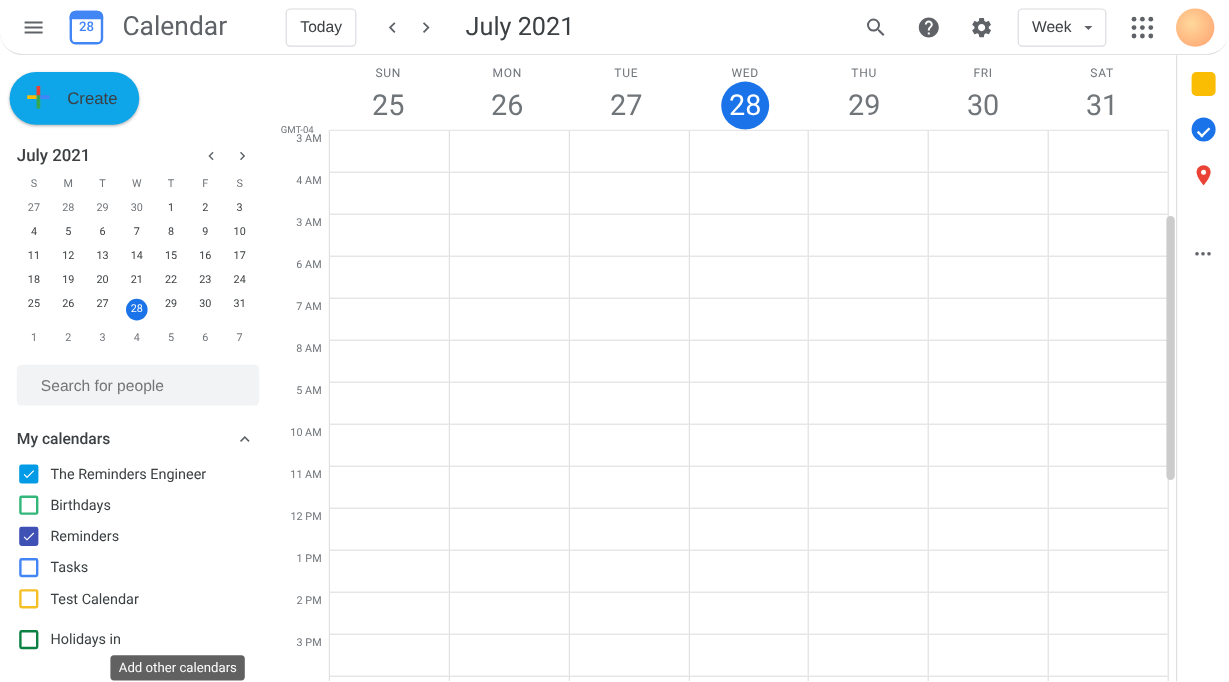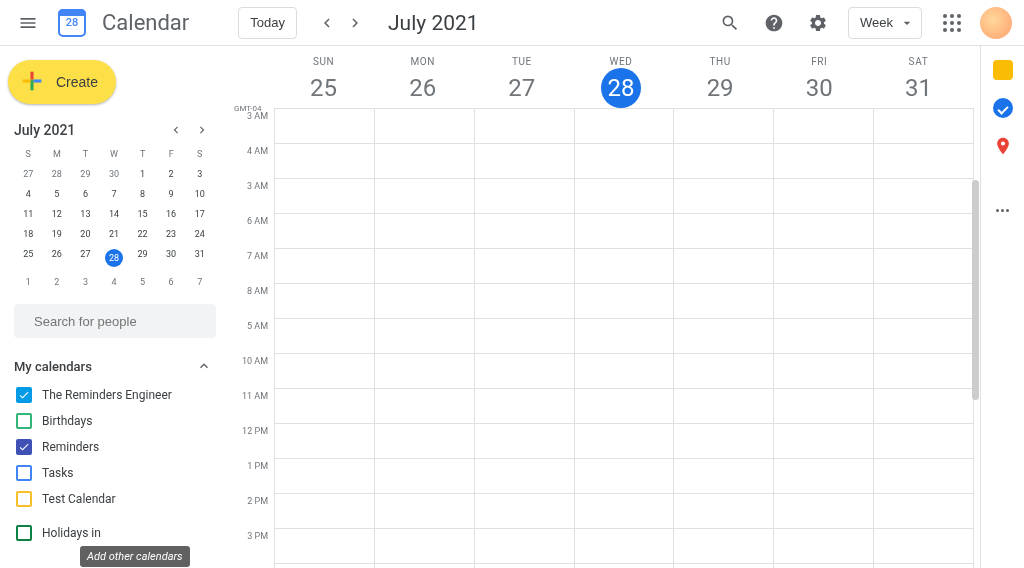--- a/index.html
+++ b/index.html
@@ -1,17 +1,17 @@
 <!DOCTYPE html>
 <html><head>
 <meta charset="utf-8">
 <style>
 * { box-sizing: border-box; margin: 0; padding: 0; }
 body { font-family: 'Google Sans', Roboto, Arial, sans-serif; font-size: 14px; color: #3c4043; background: #fff; overflow: hidden; }
-.header { height: 46px; display: flex; align-items: center; padding: 0 8px; border-bottom: 1px solid #e0e0e0; gap: 4px; }
+.header { height: 46px; display: flex; align-items: center; padding: 0 8px; border-bottom: 1px solid #e0e0e0; gap: 4px; border-radius: 19px; }
 .hamburger { width: 40px; height: 40px; display: flex; align-items: center; justify-content: center; border-radius: 50%; cursor: pointer; }
 .hamburger svg { width: 20px; height: 20px; fill: #5f6368; }
 .logo { width: 32px; height: 32px; margin-left: 4px; display: flex; align-items: center; justify-content: center; }
 .logo-box { width: 28px; height: 28px; background: #fff; border: 2px solid #4285f4; border-radius: 5px; position: relative; display: flex; align-items: center; justify-content: center; }
 .logo-box::before { content: '28'; font-size: 11px; font-weight: 500; color: #4285f4; }
 .logo-top { position: absolute; top: -2px; left: -2px; right: -2px; height: 7px; background: #4285f4; border-radius: 5px 5px 0 0; }
 .app-title { font-size: 22px; color: #5f6368; margin-left: 10px; }
 .today-btn { margin-left: 45px; height: 32px; padding: 0 11px; border: 1px solid #dadce0; border-radius: 4px; background: #fff; font-size: 13px; color: #3c4043; cursor: pointer; display: flex; align-items: center; }
 .nav-arrows { display: flex; margin-left: 12px; }
 .nav-arrow { width: 28px; height: 28px; display: flex; align-items: center; justify-content: center; border-radius: 50%; cursor: pointer; }
@@ -22,21 +22,21 @@
 .header-icon svg { width: 20px; height: 20px; fill: #5f6368; }
 .view-switch { height: 32px; padding: 0 6px 0 11px; border: 1px solid #dadce0; border-radius: 4px; background: #fff; font-size: 13px; color: #3c4043; cursor: pointer; display: flex; align-items: center; gap: 6px; margin-left: 6px; }
 .view-switch svg { width: 16px; height: 16px; fill: #5f6368; }
 .apps-icon { width: 36px; height: 36px; display: flex; align-items: center; justify-content: center; cursor: pointer; margin-left: 8px; }
 .apps-grid { display: grid; grid-template-columns: repeat(3, 4px); grid-template-rows: repeat(3, 4px); gap: 3px; }
 .apps-dot { width: 4px; height: 4px; background: #5f6368; border-radius: 50%; }
 .avatar { width: 32px; height: 32px; border-radius: 50%; background: radial-gradient(circle at 40% 40%, #ffd89b, #ffa06e); margin-left: 6px; margin-right: 4px; cursor: pointer; }
 
 .body-row { display: flex; height: calc(100vh - 46px); }
 .sidebar { width: 230px; padding: 14px 0 0 0; overflow-y: auto; flex-shrink: 0; }
-.create-btn { margin-left: 8px; height: 44px; padding: 0 18px 0 10px; border: none; border-radius: 24px; background: #fde047; box-shadow: 0 1px 3px rgba(0,0,0,0.2), 0 1px 2px rgba(0,0,0,0.12); font-size: 14px; color: #3c4043; cursor: pointer; display: flex; align-items: center; gap: 10px; }
+.create-btn { margin-left: 8px; height: 44px; padding: 0 18px 0 10px; border: none; border-radius: 24px; background: #0ea5e9; box-shadow: 0 1px 3px rgba(0,0,0,0.2), 0 1px 2px rgba(0,0,0,0.12); font-size: 14px; color: #3c4043; cursor: pointer; display: flex; align-items: center; gap: 10px; }
 .plus-icon svg { width: 28px; height: 28px; }
 
 .minical { padding: 12px 16px 4px 14px; }
 .minical-header { display: flex; align-items: center; justify-content: space-between; height: 28px; }
 .minical-title { font-size: 14px; color: #3c4043; font-weight: 500; }
 .minical-nav { display: flex; gap: 2px; }
 .minical-nav-btn { width: 24px; height: 24px; display: flex; align-items: center; justify-content: center; border-radius: 50%; cursor: pointer; }
 .minical-nav-btn svg { width: 14px; height: 14px; fill: #5f6368; }
 .minical-grid { display: grid; grid-template-columns: repeat(7, 1fr); text-align: center; }
 .minical-dow { font-size: 9px; color: #70757a; padding: 5px 0; }
@@ -284,21 +284,21 @@
             <div class="cal-label">Tasks</div>
           </div>
           <div class="cal-item">
             <div class="cal-checkbox" style="border-color: rgb(246, 191, 38);"></div>
             <div class="cal-label">Test Calendar</div>
           </div>
         </div>
     </div>
 
     <div class="cal-section" style="position:relative;">
-      <div class="tooltip" style="left:80px; top:30px;font-style:italic;">Add other calendars</div>
+      <div class="tooltip" style="left:92px; top:30px;">Add other calendars</div>
       <div id="other-cals">
           <div class="cal-item">
             <div class="cal-checkbox" style="border-color: rgb(11, 128, 67);"></div>
             <div class="cal-label">Holidays in</div>
           </div>
         </div>
     </div>
   </div>
 
   <div class="main">

